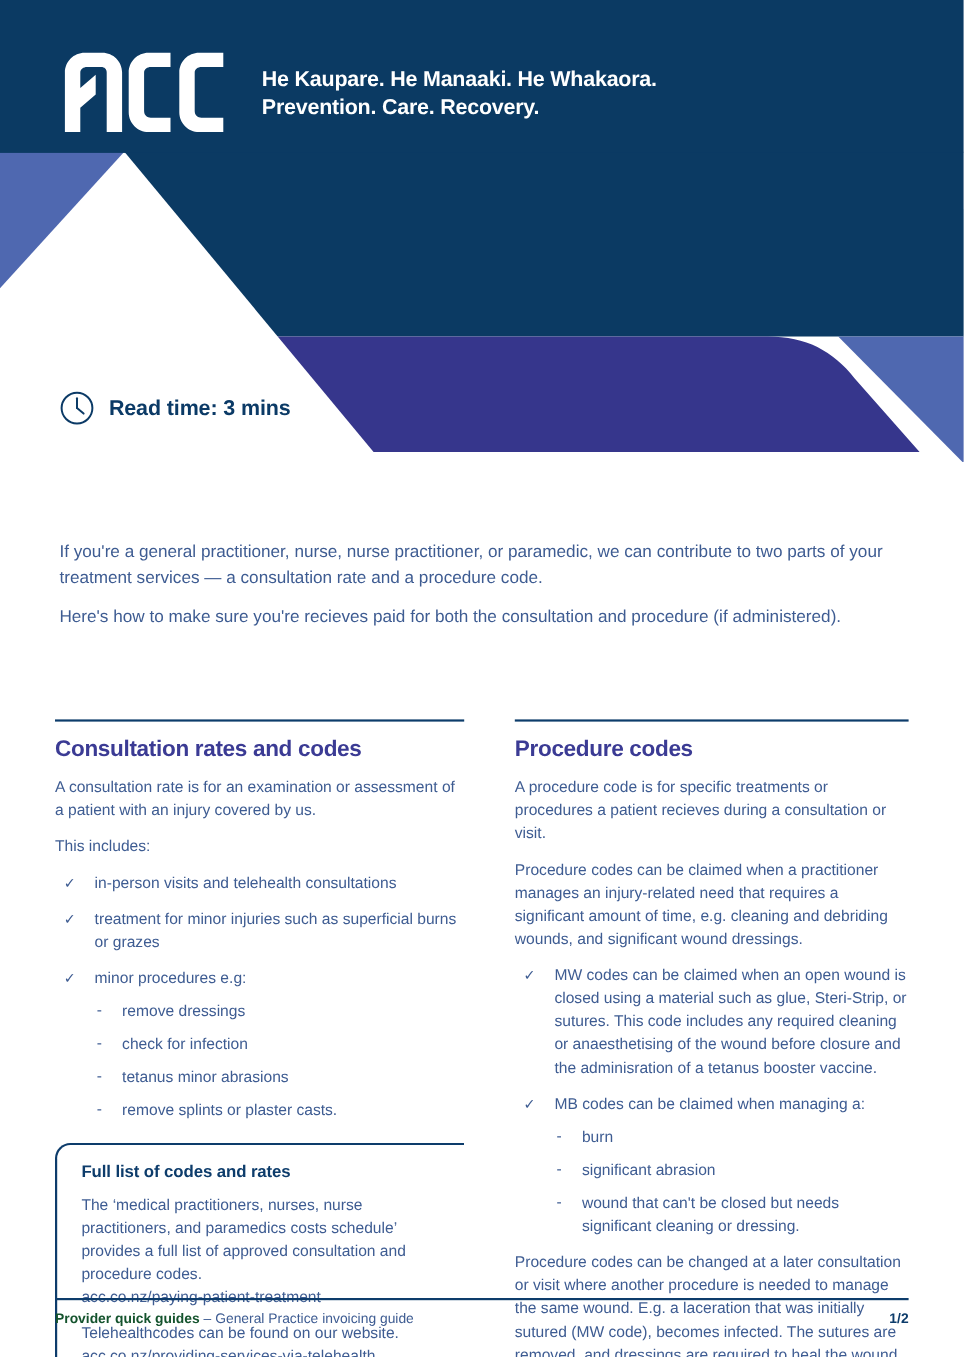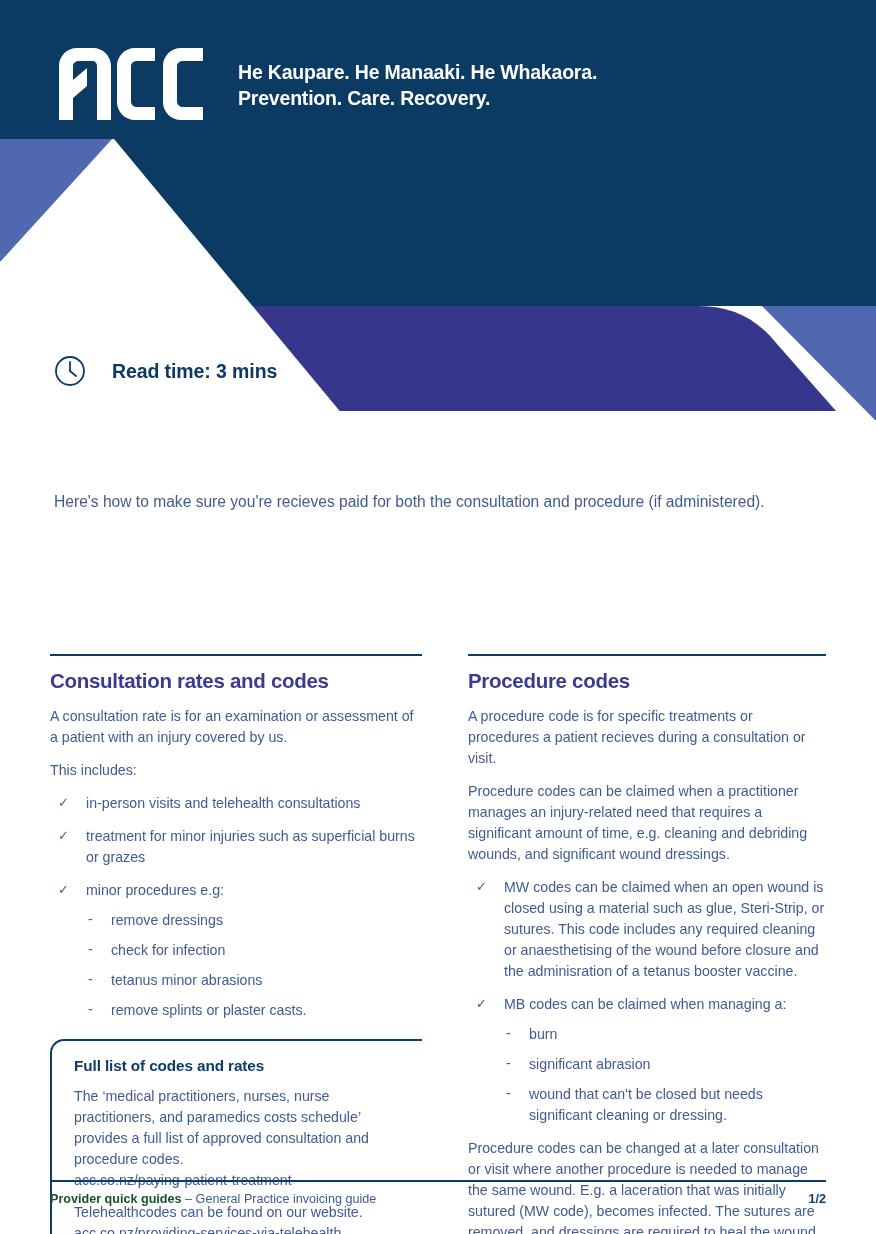--- a/index.html
+++ b/index.html
@@ -44,21 +44,21 @@
     letter-spacing: -0.2px;
   }
   .tagline .line2 { font-size: 19.5px; }
 
   
   .readtime {
     position: absolute;
     left: 54px; top: 355px;
     display: flex;
     align-items: center;
-    gap: 26px;
+    gap: 13px;
   }
   .clock-icon { width: 32px; height: 32px; display: block; }
   .readtime-label {
     color: #0b3a66;
     font-size: 19.5px;
     font-weight: bold;
     letter-spacing: -0.1px;
   }
 
   
@@ -289,20 +289,21 @@
     <svg class="clock-icon" viewBox="0 0 32 32" xmlns="http://www.w3.org/2000/svg">
       <circle cx="16" cy="16" r="14" fill="none" stroke="#0b3a66" stroke-width="1.8"></circle>
       <line x1="16" y1="16" x2="16" y2="7" stroke="#0b3a66" stroke-width="1.8" stroke-linecap="round"></line>
       <line x1="16" y1="16" x2="22" y2="21" stroke="#0b3a66" stroke-width="1.8" stroke-linecap="round"></line>
     </svg>
     <span class="readtime-label">Read time: 3 mins</span>
   </div>
 
 
   <div class="intro">
+    <p>If you're a general practitioner, nurse, nurse practitioner, or paramedic, we can contribute to two parts of your treatment services — a consultation rate and a procedure code.</p>
     <p>Here's how to make sure you're recieves paid for both the consultation and procedure (if administered).</p>
   </div>
 
   <div class="columns">
 
     <div class="col">
       <div class="col-rule"></div>
       <div class="col-heading">Consultation rates and codes</div>
       <p class="body-text">A consultation rate is for an examination or assessment of a patient with an injury covered by us.</p>
       <p class="body-text">This includes:</p>

